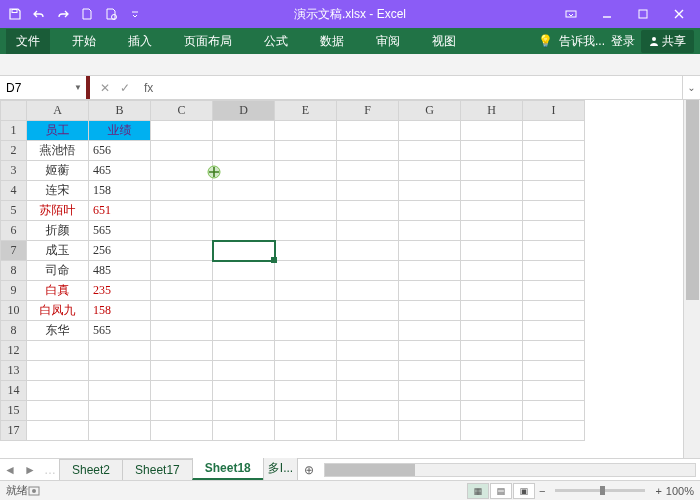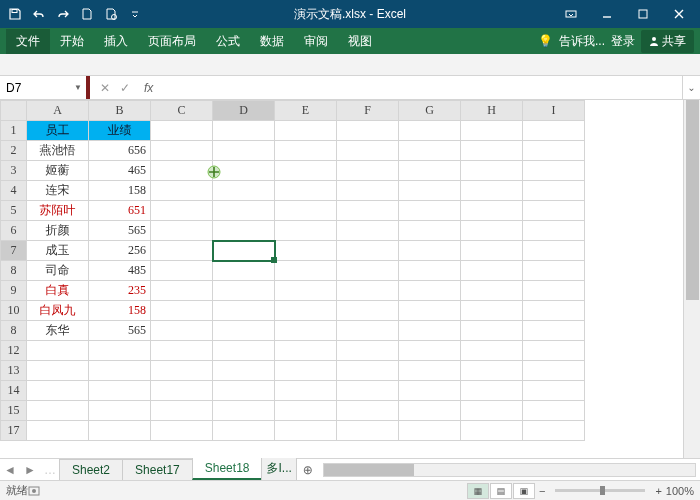--- a/index.html
+++ b/index.html
@@ -1,60 +1,60 @@
 <!DOCTYPE html>
 <html><head>
 <meta charset="utf-8">
 <style>
 *{box-sizing:border-box;margin:0;padding:0;font-family:"Microsoft YaHei",SimSun,sans-serif;user-select:none}
 body{width:700px;height:500px;background:#fff;overflow:hidden;font-size:12px;color:#333;display:flex;flex-direction:column}
-.titlebar{height:28px;background:#0c4a6e;display:flex;align-items:center;color:#fff;padding:0 4px}
+.titlebar{height:28px;background:#8b5cf6;display:flex;align-items:center;color:#fff;padding:0 4px}
 .qat{display:flex;gap:2px;align-items:center}
 .qat-btn{width:22px;height:22px;display:flex;align-items:center;justify-content:center;border-radius:2px}
 .tb-title{flex:1;text-align:center;font-size:12px}
 .winctl{display:flex;gap:2px}
 .winbtn{width:34px;height:28px;display:flex;align-items:center;justify-content:center}
-.ribbon-tabs{height:26px;background:#217346;display:flex;align-items:center;padding:0 6px;gap:0;color:#fff;font-size:12px}
+.ribbon-tabs{height:26px;background:#217346;display:flex;align-items:center;padding:0 6px;gap:12px;color:#fff;font-size:12px}
 .rtab{padding:4px 10px;cursor:pointer}
 .rtab.file{background:#1a5c38}
 .tell{margin-left:auto;display:flex;align-items:center;gap:6px}
 .share{background:#185c37;padding:3px 8px;border-radius:2px;display:flex;align-items:center;gap:3px}
 .ribbon-body{height:22px;background:#f3f3f3;border-bottom:1px solid #d4d4d4}
 .namebar{height:24px;background:#fff;border-bottom:1px solid #d4d4d4;display:flex;align-items:center}
 .namebox{width:90px;border-right:4px solid #7f1d1d;height:100%;display:flex;align-items:center;padding:0 6px;position:relative}
 .namebox input{border:none;outline:none;width:56px;font-size:12px}
 .dd{position:absolute;right:4px;color:#666;font-size:8px}
 .fxctrl{display:flex;gap:2px;padding:0 6px;color:#999}
 .fxc{width:18px;text-align:center}
-.fxlbl{font-style:italic;color:#666;padding:0 4px}
+.fxlbl{color:#666;padding:0 4px}
 .fxinput{flex:1;border:none;outline:none;height:100%;padding:0 4px}
 .fxcoll{width:18px;color:#666;text-align:center;border-left:1px solid #d4d4d4;height:100%;display:flex;align-items:center;justify-content:center;font-size:10px}
 .gridwrap{flex:1;display:flex;overflow:hidden;background:#fff;position:relative}
 .grid{flex:1;overflow:hidden}
 table{border-collapse:collapse;table-layout:fixed}
 th,td{border:1px solid #d4d4d4;height:20px;font-size:12px;font-family:SimSun,serif;padding:0 4px;text-align:center;background:#fff}
 th{background:#e6e6e6;font-weight:normal;color:#444}
 th.colh{width:62px}
 th.rowh{width:26px}
 th.corner{width:26px;background:#e6e6e6}
 td{text-align:center}
-td.val{text-align:right}
-.hdr{background:#00b0f0!important;color:#0f172a}
+td.val{text-align:left}
+.hdr{background:#00b0f0!important;color:#701a75}
 .red{color:#c00000}
 th.act{background:#ccc}
 td.sel{outline:2px solid #217346;outline-offset:-1px;position:relative}
 td.sel::after{content:"";position:absolute;right:-3px;bottom:-3px;width:6px;height:6px;background:#217346}
 .cursor{position:absolute;left:206px;top:64px;width:16px;height:16px;pointer-events:none}
 .vscroll{width:17px;background:#f0f0f0;border-left:1px solid #d4d4d4;position:relative}
 .vthumb{position:absolute;top:0;left:2px;width:13px;height:200px;background:#c1c1c1}
 .sheetbar{height:22px;background:#fff;border-top:1px solid #d4d4d4;display:flex;align-items:center;font-size:12px}
 .navbtn{width:20px;text-align:center;color:#888;padding:2px 0}
 .tabs{display:flex;align-items:flex-end;height:100%}
 .stab{padding:3px 12px;border:1px solid #ccc;border-bottom:none;background:#f0f0f0;margin-left:-1px;color:#14532d}
-.stab.active{background:#fff;border-bottom:2px solid #217346;color:#217346;font-weight:normal}
+.stab.active{background:#fff;border-bottom:2px solid #217346;color:#217346;font-weight:bold}
 .stab.more{padding:3px 4px}
 .addsh{width:22px;text-align:center;color:#666;border:1px solid transparent}
 .hscroll{flex:1;margin:0 4px;height:14px;background:#f0f0f0;border:1px solid #d4d4d4;position:relative}
 .hthumb{position:absolute;left:0;top:0;height:100%;width:90px;background:#c1c1c1}
 .statusbar{height:20px;background:#f3f3f3;border-top:1px solid #d4d4d4;display:flex;align-items:center;padding:0 6px;font-size:11px;color:#555}
 .sleft{flex:1;display:flex;align-items:center;gap:0}
 .views{display:flex;gap:1px}
 .vbtn{width:22px;height:16px;border:1px solid #ccc;display:flex;align-items:center;justify-content:center;font-size:9px;background:#fff}
 .vbtn.on{background:#d4e8dd}
 .zoomsl{width:90px;height:3px;background:#ccc;margin:0 6px;position:relative}

